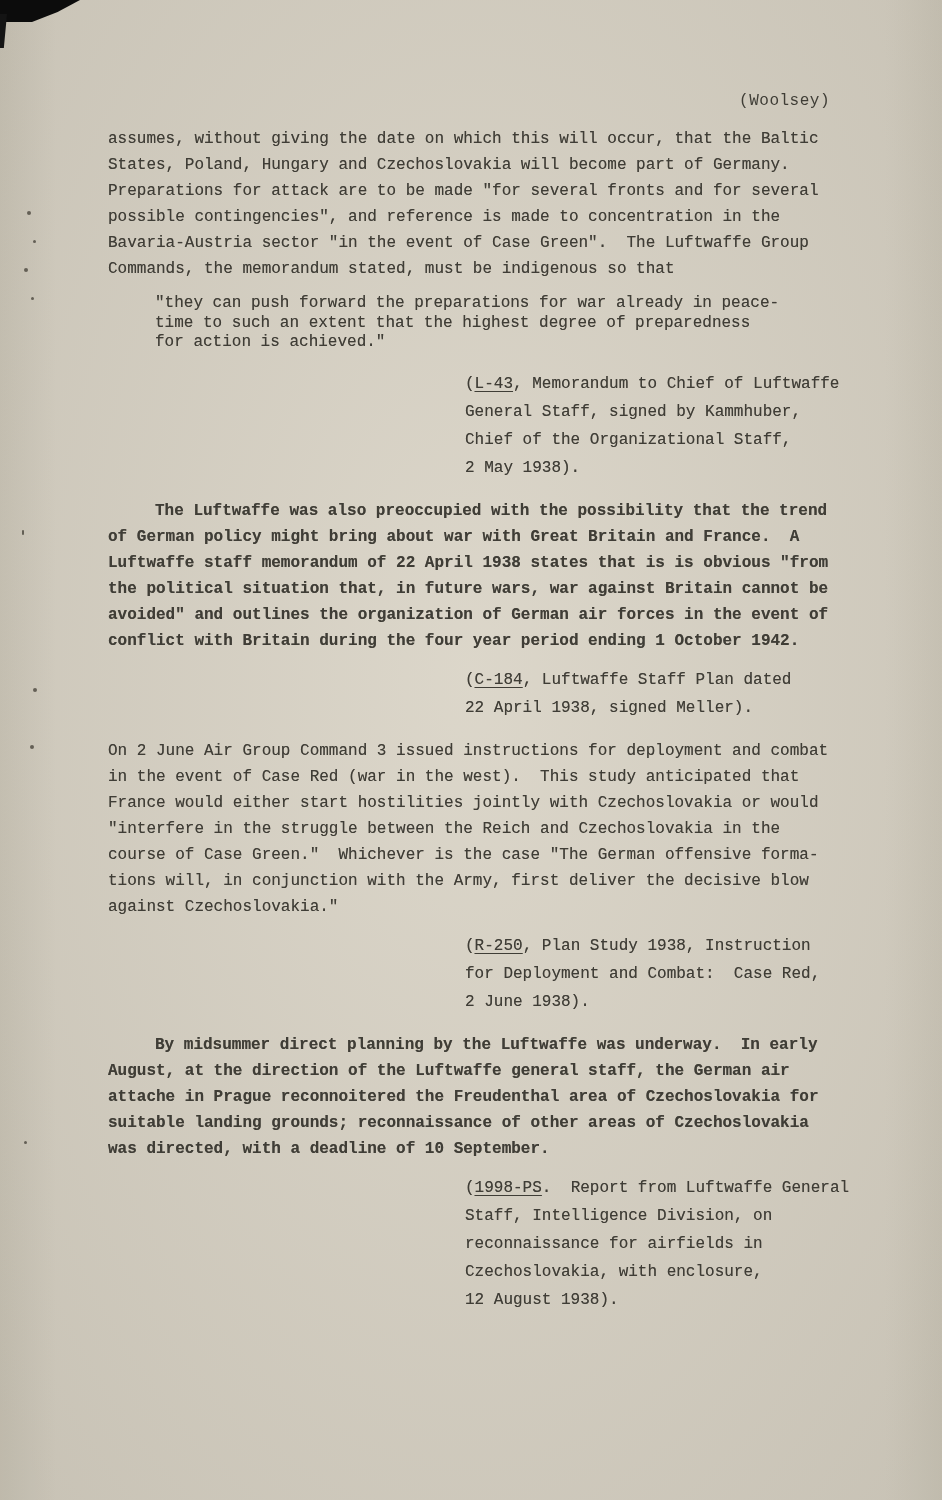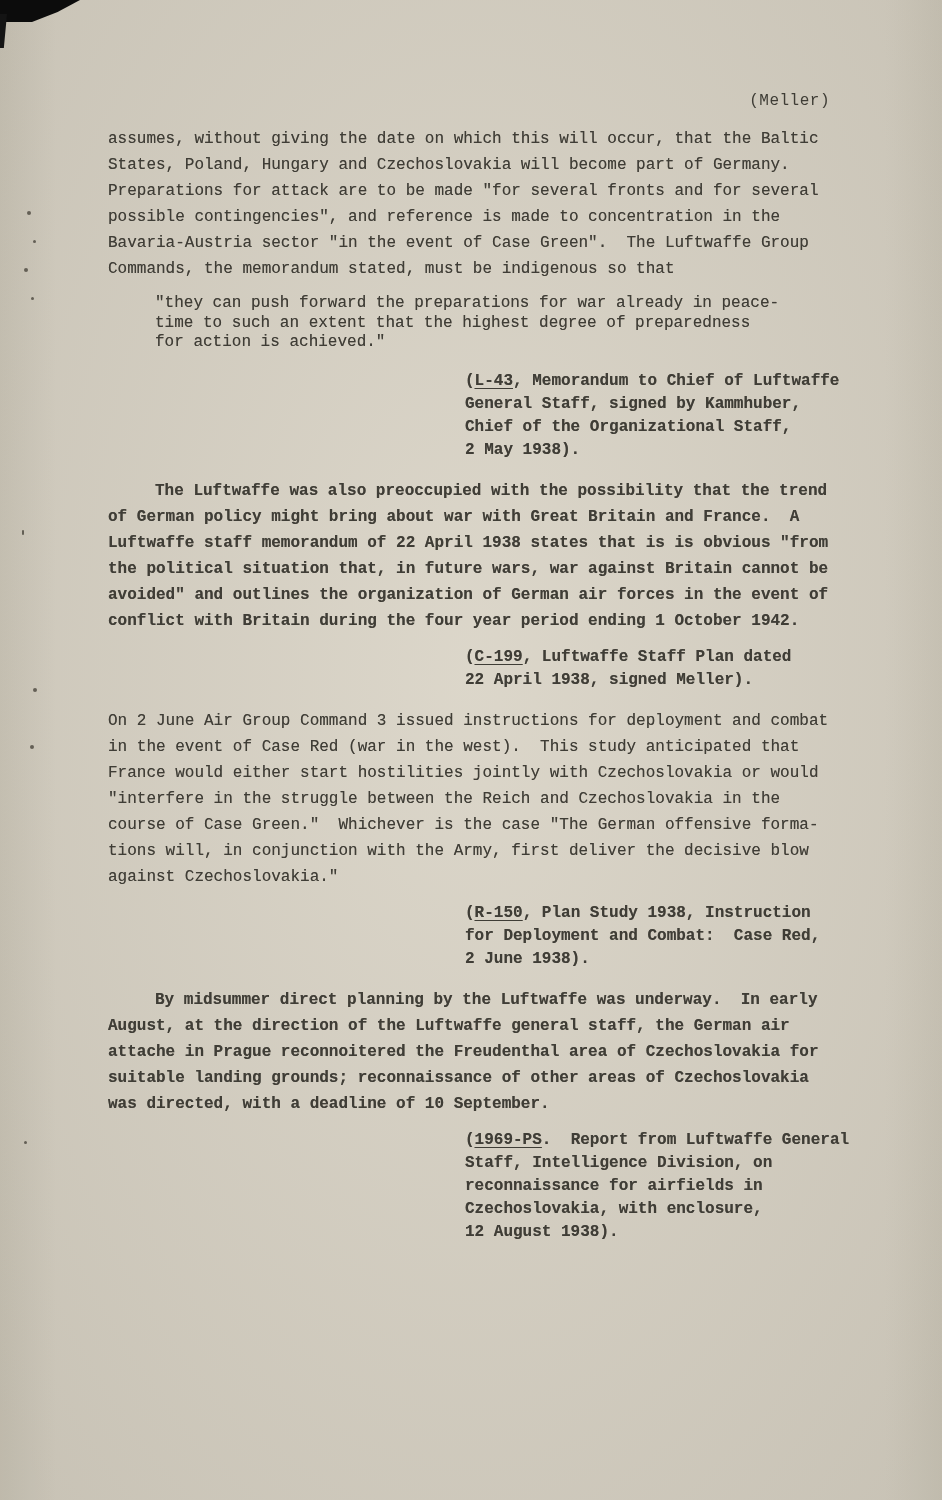--- a/index.html
+++ b/index.html
@@ -45,40 +45,40 @@
     font-size: 16px;
     text-shadow: 0 0 0.6px rgba(58,55,48,0.55);
   }
   .doc-body > div { white-space: pre-wrap; }
 
   .paragraph { line-height: 26px; margin: 0 0 12px 0; }
   .paragraph.first-indent { text-indent: 47px; font-weight: bold; }
 
   .blockquote { line-height: 19.5px; margin: 2px 0 17px 47px; }
 
-  .citation { line-height: 23px; margin: 0 0 16px 357px; font-weight: bold; }
+  .citation { line-height: 28px; margin: 0 0 16px 357px; }
   .citation .ref { text-decoration: underline; text-underline-offset: 3px; }
 </style>
 </head>
 <body>
 
 <div class="page">
   <div class="corner-mark"></div>
   <div class="edge-mark"></div>
 
   <div class="speckle" style="left:27px; top:211px;"></div>
   <div class="speckle" style="left:33px; top:240px; width:3px; height:3px;"></div>
   <div class="speckle" style="left:24px; top:268px;"></div>
   <div class="speckle" style="left:31px; top:297px; width:3px; height:3px;"></div>
   <div class="speckle" style="left:33px; top:688px;"></div>
   <div class="speckle" style="left:30px; top:745px;"></div>
   <div class="speckle" style="left:24px; top:1141px; width:3px; height:3px;"></div>
   <div class="speckle" style="left:22px; top:530px; width:2px; height:5px; border-radius:1px;"></div>
 
-  <div class="header-note">(Meller)</div>
+  <div class="header-note">(Woolsey)</div>
 
   <div class="doc-body">
       <div class="paragraph">assumes, without giving the date on which this will occur, that the Baltic
 States, Poland, Hungary and Czechoslovakia will become part of Germany.
 Preparations for attack are to be made "for several fronts and for several
 possible contingencies", and reference is made to concentration in the
 Bavaria-Austria sector "in the event of Case Green".  The Luftwaffe Group
 Commands, the memorandum stated, must be indigenous so that</div>
       <div class="blockquote">"they can push forward the preparations for war already in peace-
 time to such an extent that the highest degree of preparedness
@@ -86,36 +86,36 @@
       <div class="citation">(<span class="ref">L-43</span>, Memorandum to Chief of Luftwaffe
 General Staff, signed by Kammhuber,
 Chief of the Organizational Staff,
 2 May 1938).</div>
       <div class="paragraph first-indent">The Luftwaffe was also preoccupied with the possibility that the trend
 of German policy might bring about war with Great Britain and France.  A
 Luftwaffe staff memorandum of 22 April 1938 states that is is obvious "from
 the political situation that, in future wars, war against Britain cannot be
 avoided" and outlines the organization of German air forces in the event of
 conflict with Britain during the four year period ending 1 October 1942.</div>
-      <div class="citation">(<span class="ref">C-199</span>, Luftwaffe Staff Plan dated
+      <div class="citation">(<span class="ref">C-184</span>, Luftwaffe Staff Plan dated
 22 April 1938, signed Meller).</div>
       <div class="paragraph">On 2 June Air Group Command 3 issued instructions for deployment and combat
 in the event of Case Red (war in the west).  This study anticipated that
 France would either start hostilities jointly with Czechoslovakia or would
 "interfere in the struggle between the Reich and Czechoslovakia in the
 course of Case Green."  Whichever is the case "The German offensive forma-
 tions will, in conjunction with the Army, first deliver the decisive blow
 against Czechoslovakia."</div>
-      <div class="citation">(<span class="ref">R-150</span>, Plan Study 1938, Instruction
+      <div class="citation">(<span class="ref">R-250</span>, Plan Study 1938, Instruction
 for Deployment and Combat:  Case Red,
 2 June 1938).</div>
       <div class="paragraph first-indent">By midsummer direct planning by the Luftwaffe was underway.  In early
 August, at the direction of the Luftwaffe general staff, the German air
 attache in Prague reconnoitered the Freudenthal area of Czechoslovakia for
 suitable landing grounds; reconnaissance of other areas of Czechoslovakia
 was directed, with a deadline of 10 September.</div>
-      <div class="citation">(<span class="ref">1969-PS</span>.  Report from Luftwaffe General
+      <div class="citation">(<span class="ref">1998-PS</span>.  Report from Luftwaffe General
 Staff, Intelligence Division, on
 reconnaissance for airfields in
 Czechoslovakia, with enclosure,
 12 August 1938).</div>
     </div>
 </div>
 
 </body></html>

